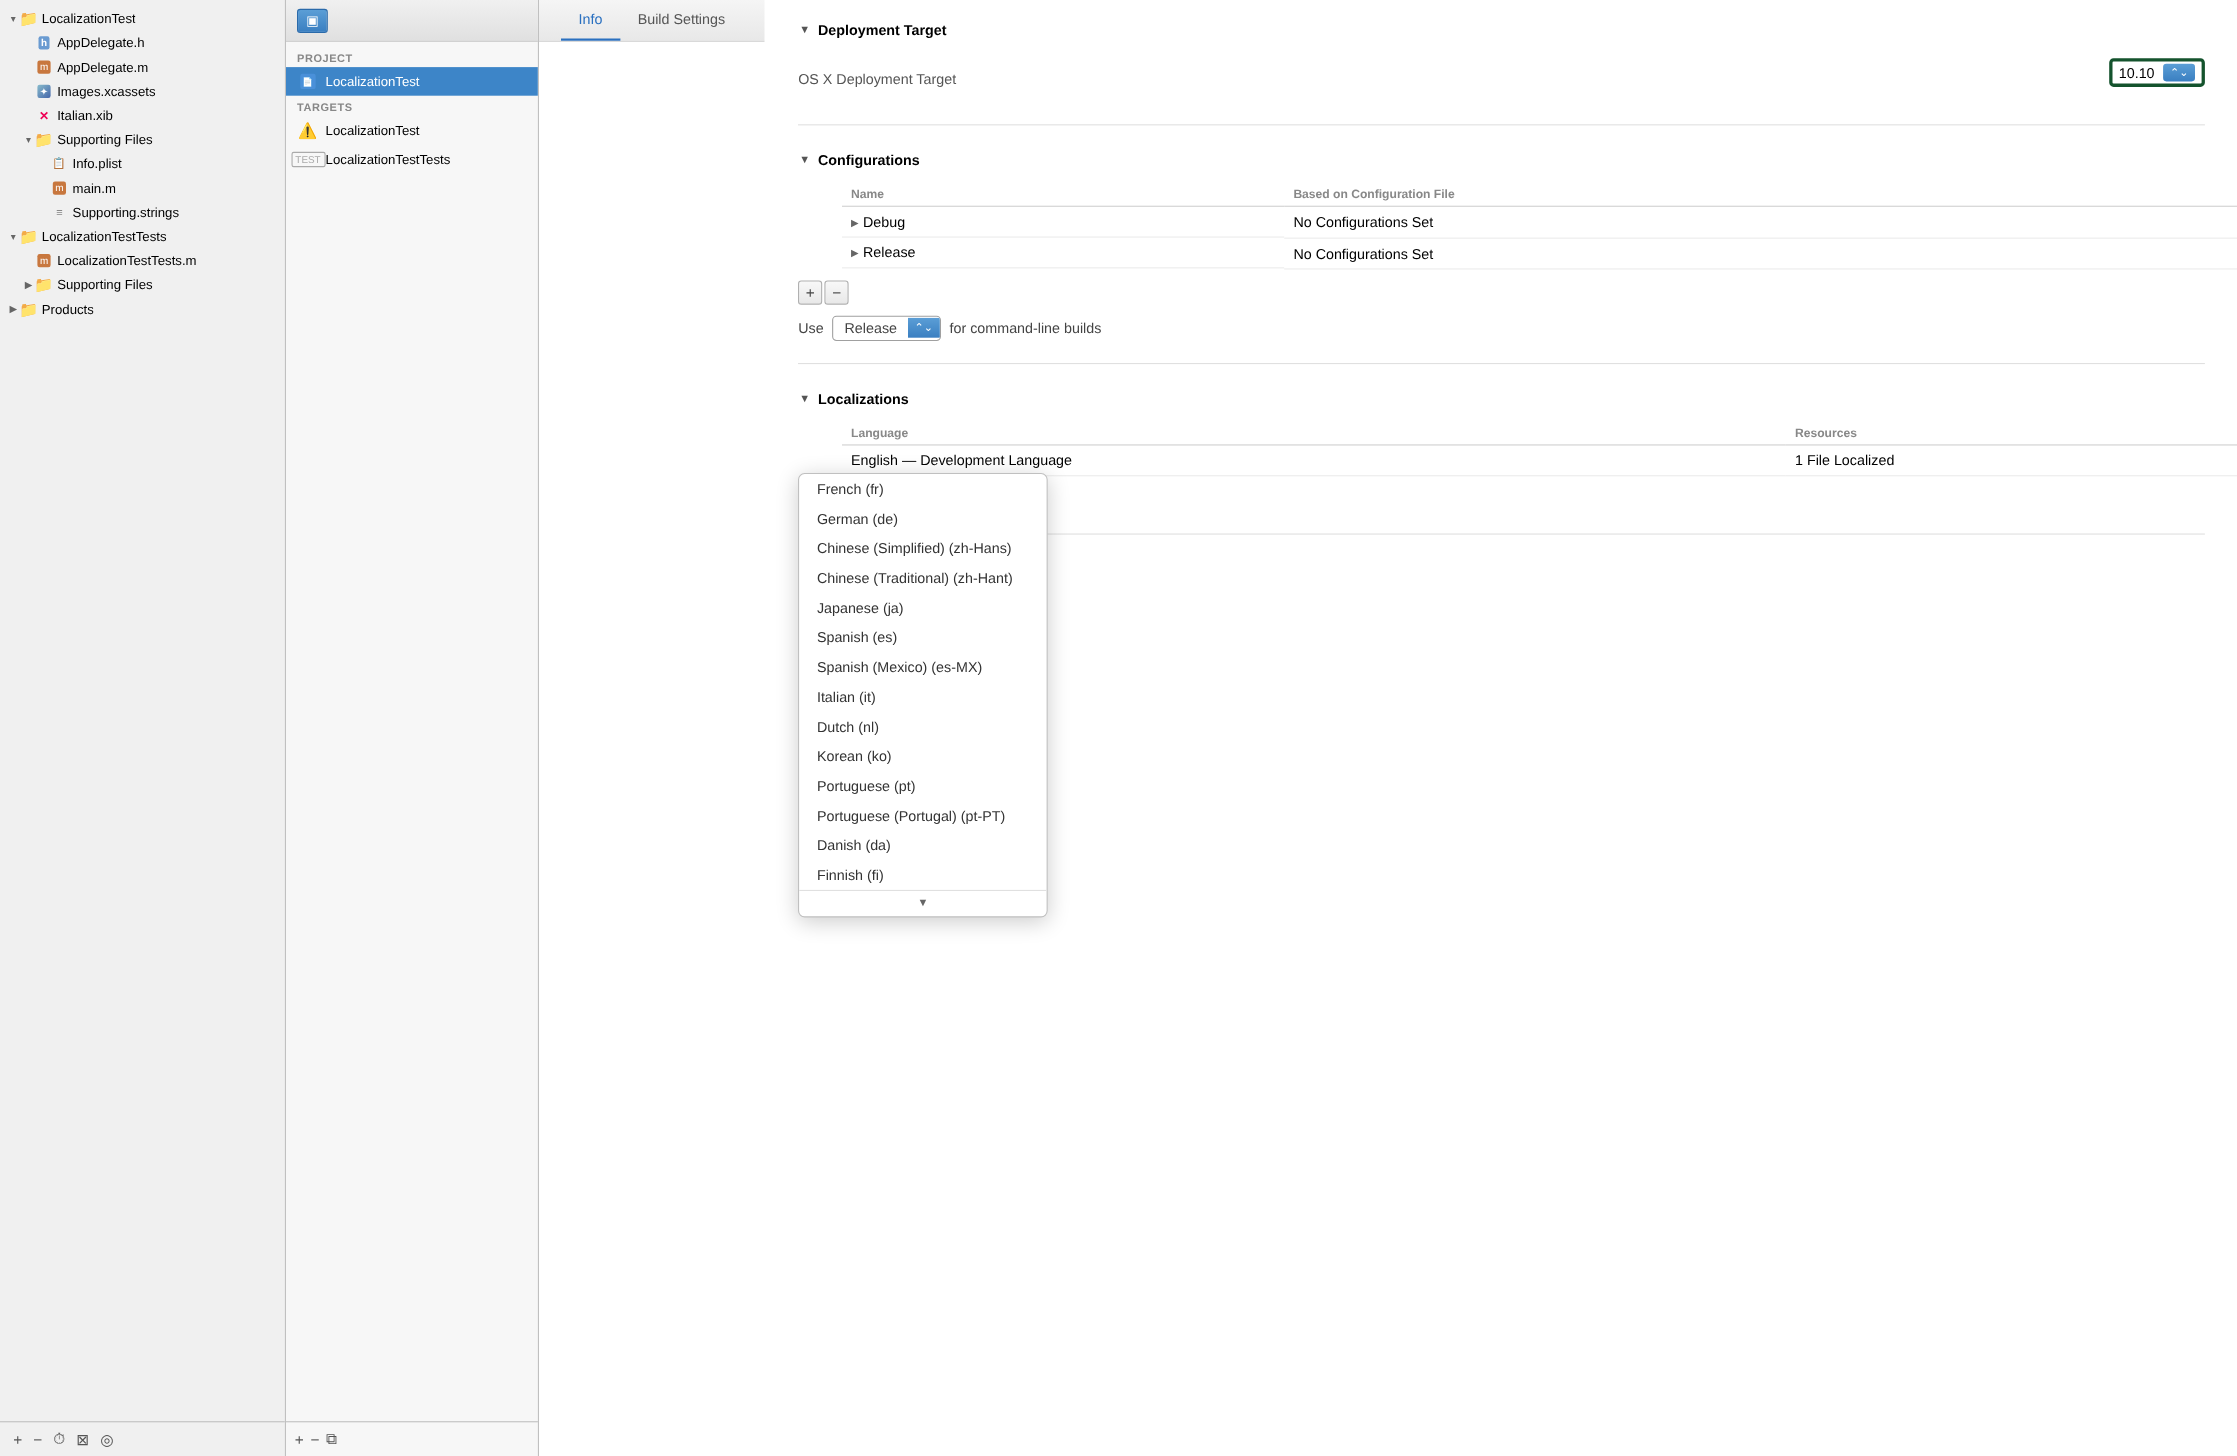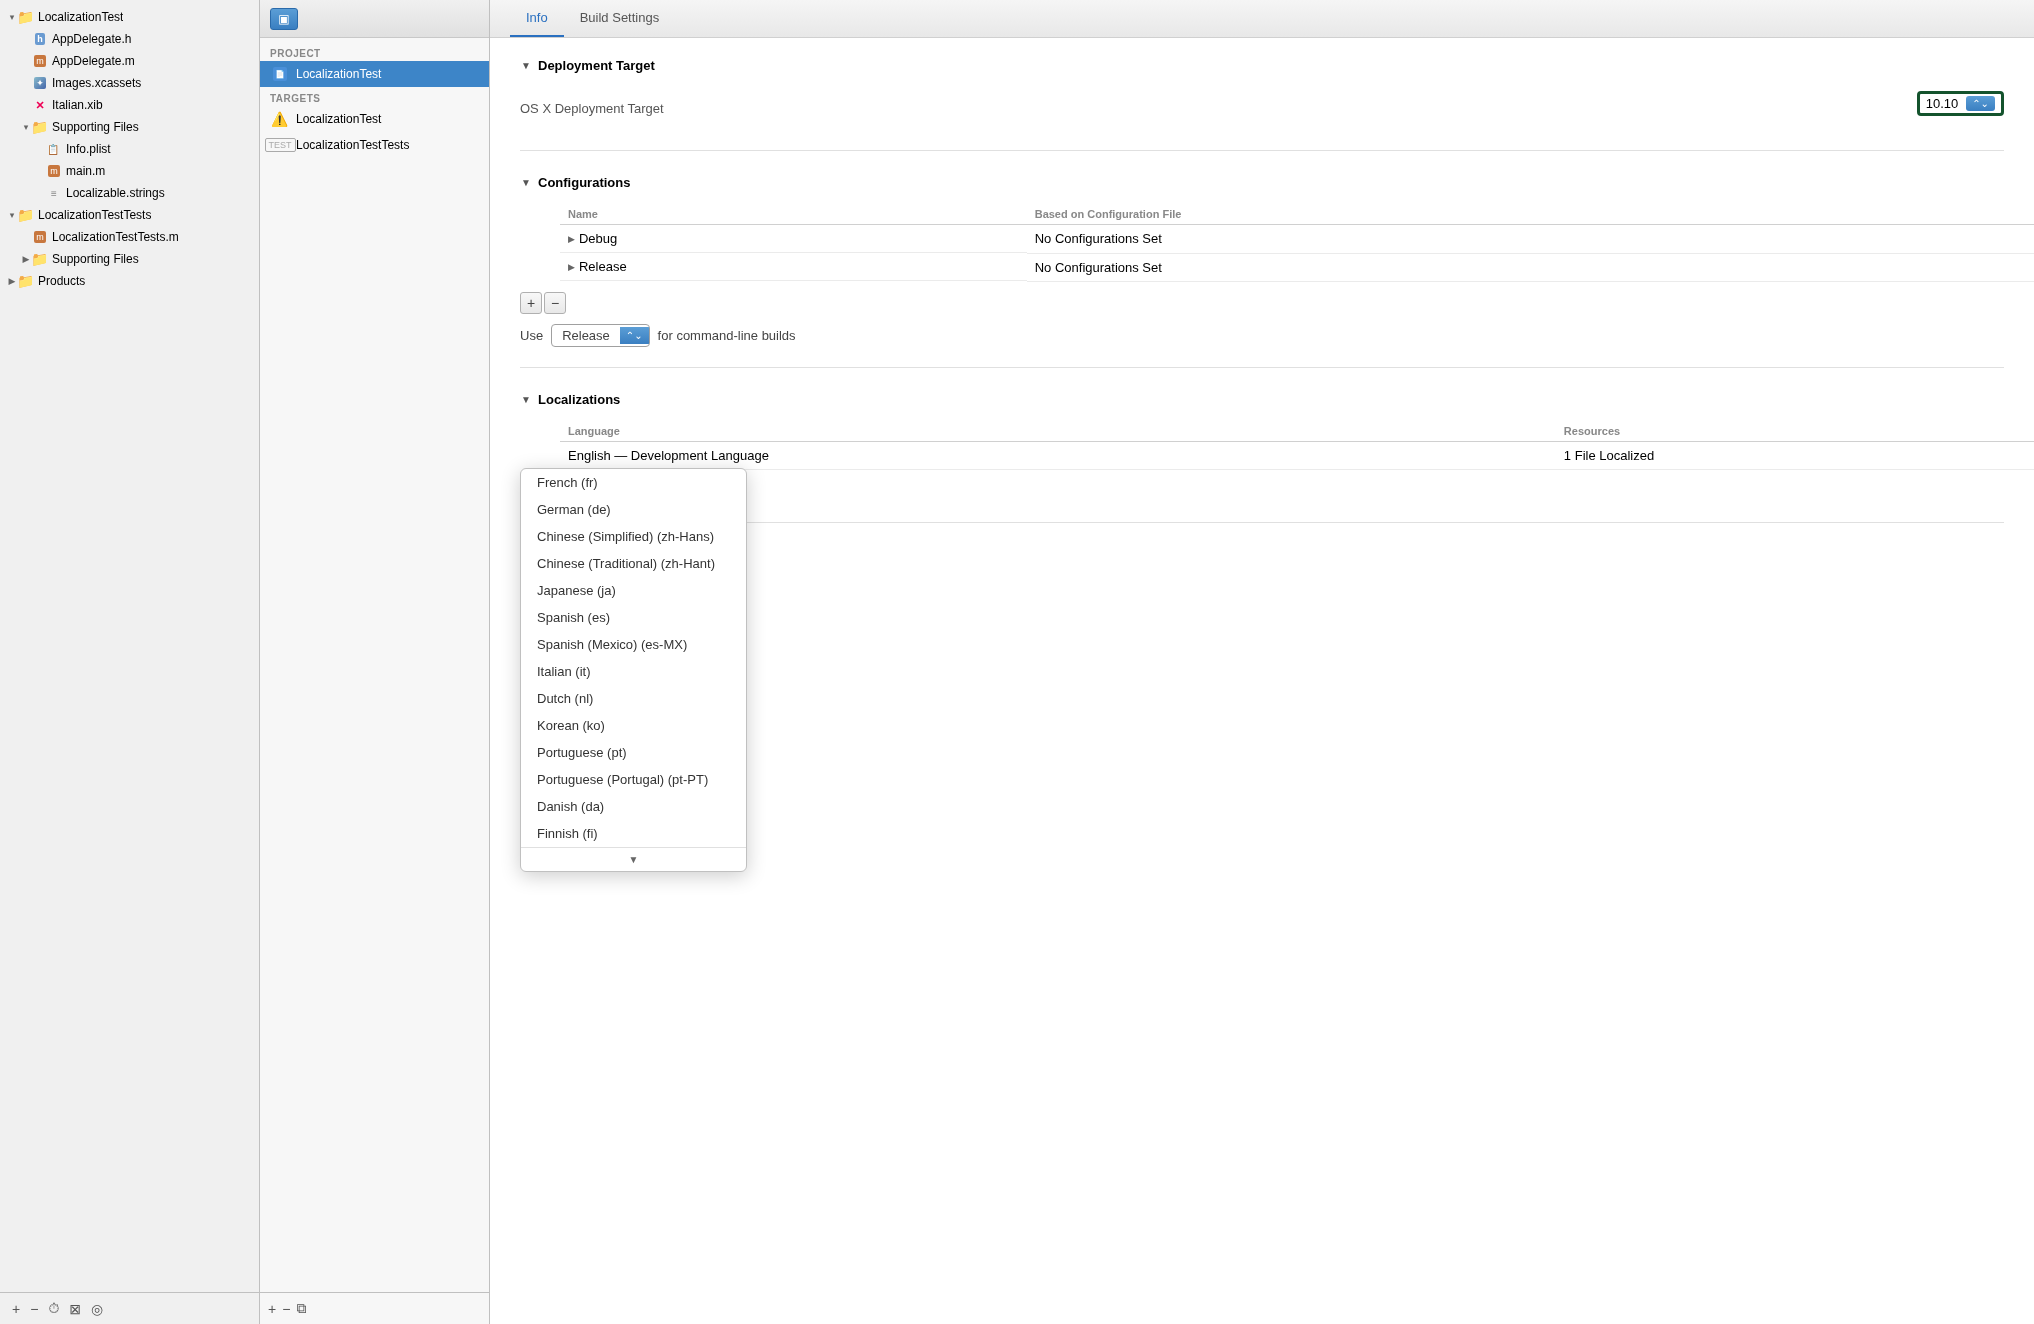--- a/index.html
+++ b/index.html
@@ -137,21 +137,21 @@
     .nav-bottom-btn {
       background: none; border: none; cursor: pointer;
       color: #555; font-size: 14px;
     }
 
     
     .settings-panel {
       flex: 1;
       background: white;
       display: flex;
-      flex-direction: column;
+      flex-direction: row;
       overflow: hidden;
     }
     .settings-toolbar {
       height: 38px;
       border-bottom: 1px solid #d0d0d0;
       display: flex;
       align-items: center;
       padding: 0 20px;
       gap: 0;
       background: linear-gradient(to bottom, #f5f5f5, #e8e8e8);
@@ -371,21 +371,21 @@
           <span class="file-icon">
             <span style="background:#c8773e;color:white;padding:1px 2px;border-radius:2px;font-size:9px;">m</span>
           </span>
           <span class="item-label">main.m</span>
         </div>
         <div class="tree-item" style="padding-left: 34px;">
           <span class="disclosure"></span>
           <span class="file-icon">
             <span style="color:#888;font-size:10px;">≡</span>
           </span>
-          <span class="item-label">Localizable.strings</span>
+          <span class="item-label">Supporting.strings</span>
         </div>
         <div class="tree-item" style="padding-left: 6px;">
           <span class="disclosure">▾</span>
           <span class="file-icon">
             <span style="color:#e8a820;font-size:14px;">📁</span>
           </span>
           <span class="item-label">LocalizationTestTests</span>
         </div>
         <div class="tree-item" style="padding-left: 20px;">
           <span class="disclosure"></span>

